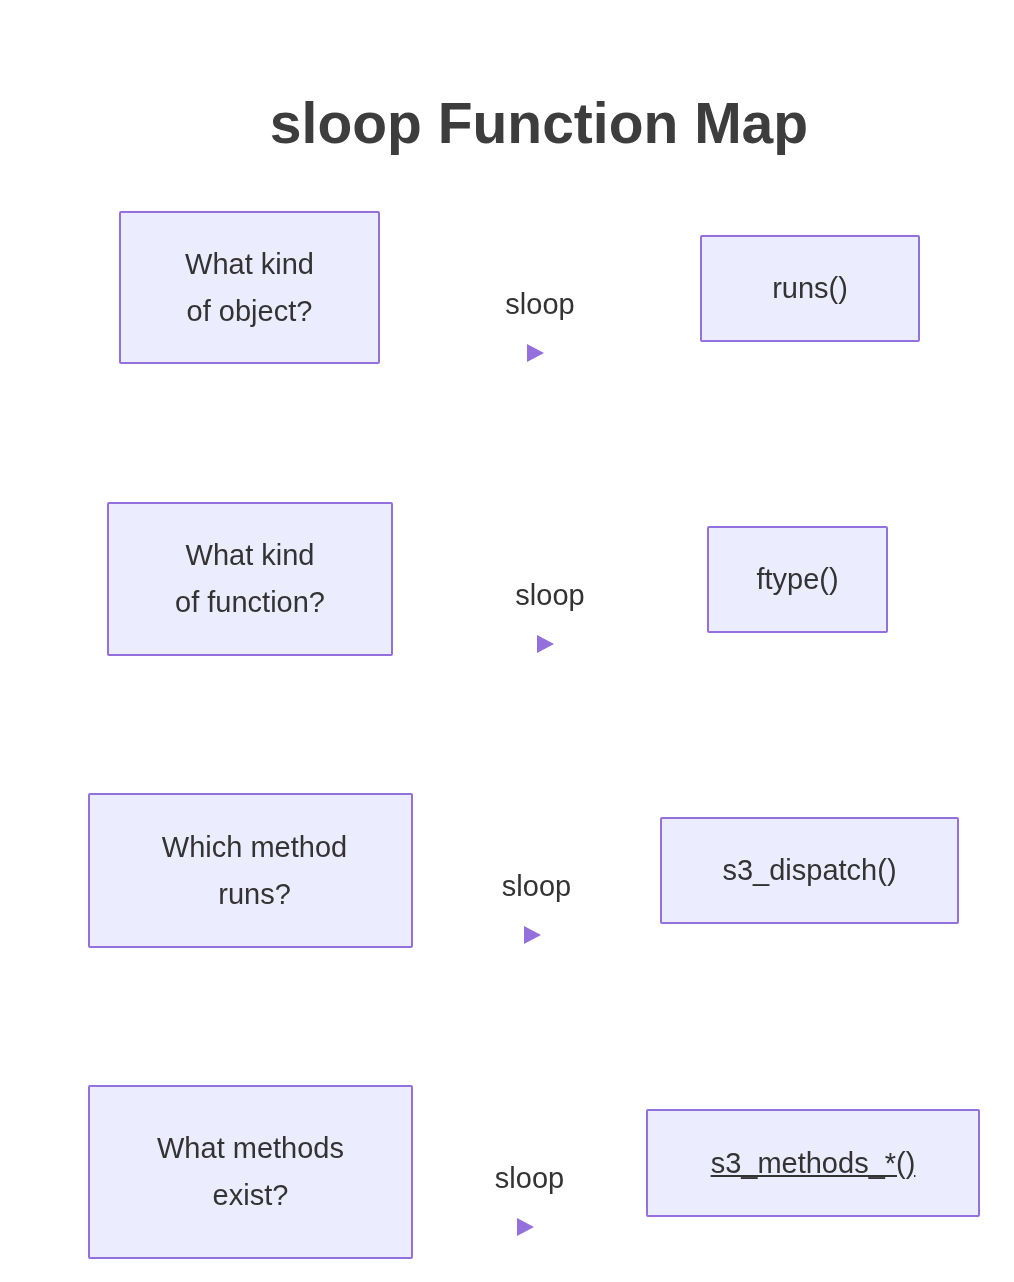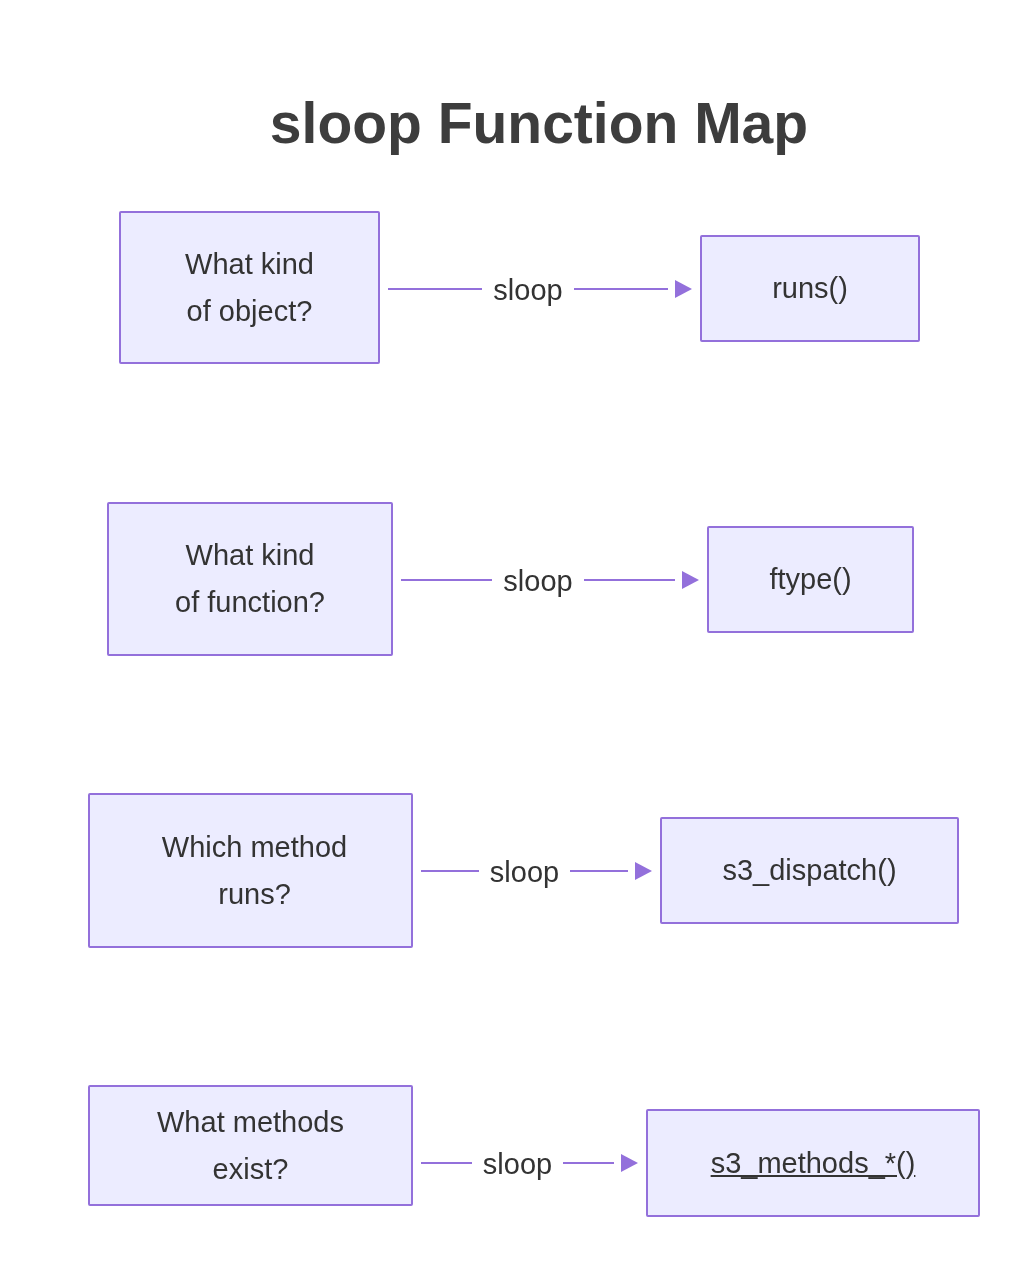--- a/index.html
+++ b/index.html
@@ -41,20 +41,21 @@
     color: var(--node-text);
     font-size: 29px;
     line-height: 47px;
     white-space: pre-line;
   }
   .edge {
     position: absolute;
     height: 36px;
     display: flex;
     align-items: center;
+    flex-direction: column;
   }
   .edge .line {
     flex: 1;
     height: 2px;
     background: var(--edge);
   }
   .edge-label {
     color: var(--node-text);
     font-size: 29px;
     margin: 0 3px;
@@ -88,33 +89,33 @@
   <div class="node" style="left:668px; top:203px; width:220px; height:107px;">runs()</div>
 
   <div class="node" style="left:75px; top:470px; width:286px; height:154px;">What kind
 of function?</div>
   <div class="edge" style="left:361px; top:530px; width:314px;">
     <div class="line"></div>
     <span class="edge-label">sloop</span>
     <div class="line"></div>
     <div class="arrowhead"></div>
   </div>
-  <div class="node" style="left:675px; top:494px; width:207px; height:107px;">ftype()</div>
+  <div class="node" style="left:675px; top:494px; width:181px; height:107px;">ftype()</div>
 
   <div class="node" style="left:56px; top:761px; width:325px; height:155px;padding-left:8px;">Which method
 runs?</div>
   <div class="edge" style="left:381px; top:821px; width:247px;">
     <div class="line"></div>
     <span class="edge-label">sloop</span>
     <div class="line"></div>
     <div class="arrowhead"></div>
   </div>
   <div class="node" style="left:628px; top:785px; width:299px; height:107px;">s3_dispatch()</div>
 
-  <div class="node" style="left:56px; top:1053px; width:325px; height:121px;">What methods
+  <div class="node" style="left:56px; top:1053px; width:325px; height:174px;">What methods
 exist?</div>
   <div class="edge" style="left:381px; top:1113px; width:233px;">
     <div class="line"></div>
     <span class="edge-label">sloop</span>
     <div class="line"></div>
     <div class="arrowhead"></div>
   </div>
   <div class="node" style="left:614px; top:1077px; width:334px; height:108px;text-decoration:underline;">s3_methods_*()</div>
 
 </div>

